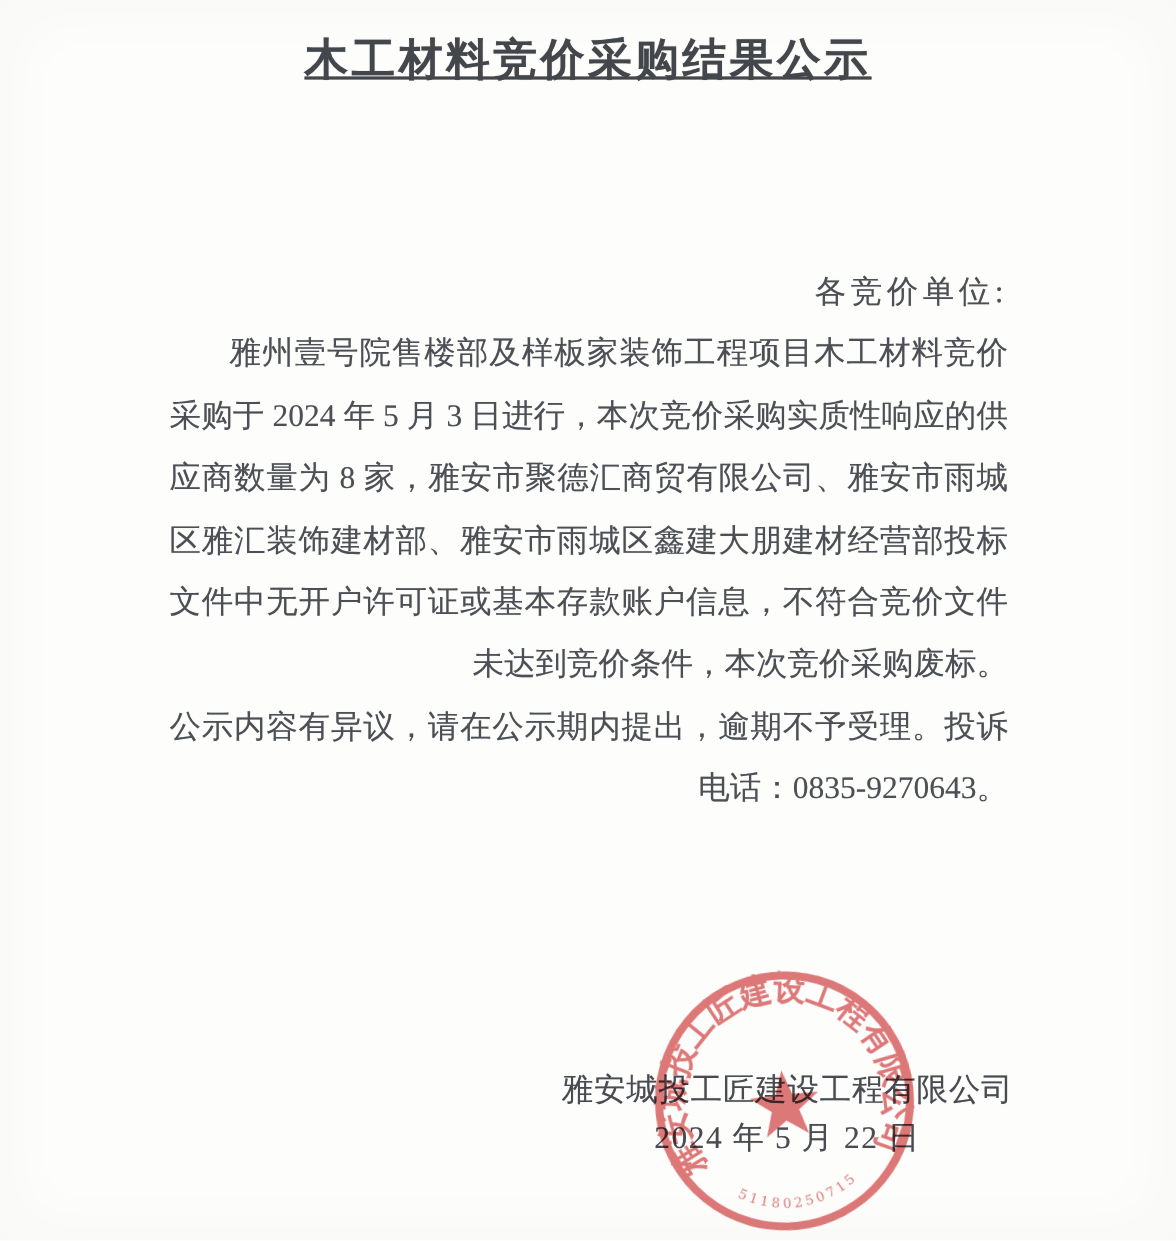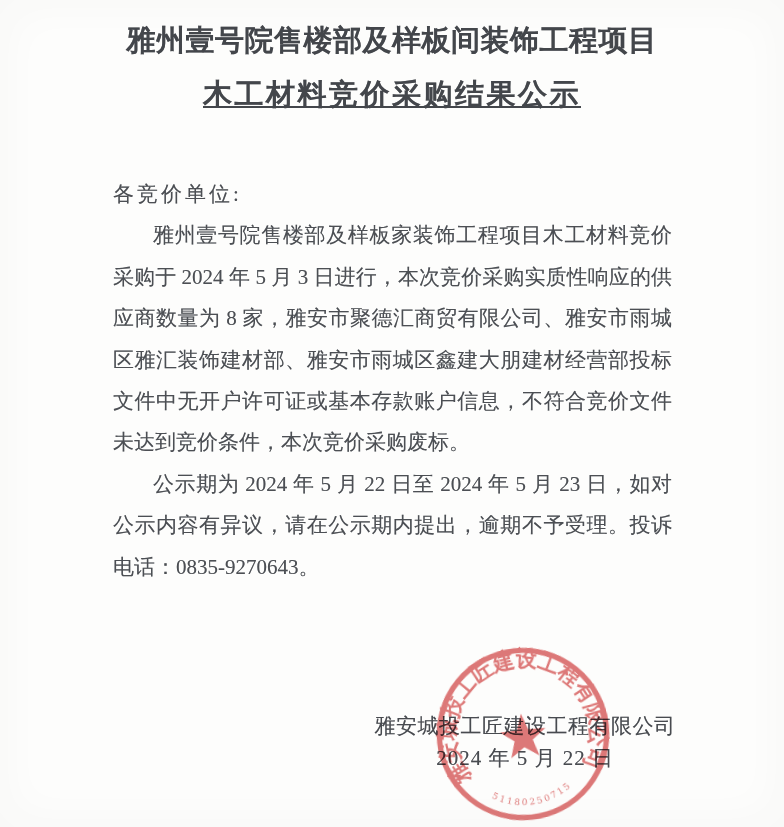--- a/index.html
+++ b/index.html
@@ -15,21 +15,21 @@
   .title-block{
     position:absolute;left:0;top:13px;width:784px;
     text-align:center;font-weight:bold;color:#43464b;
   }
   .title-line{line-height:54px;font-size:29px;letter-spacing:0.5px;
     text-shadow:0 0 0.6px rgba(67,70,75,0.55);}
   .title-line.second{letter-spacing:2.5px;text-decoration:underline;}
   
   .body-text{
     position:absolute;left:113px;top:174px;width:559px;
-    font-size:21px;color:#4c4f54;
+    font-size:21px;color:#4c4f54;text-align:right;
   }
   .bl{
     box-sizing:border-box;
     height:41.4px;line-height:41.4px;
     overflow:hidden;white-space:nowrap;
     text-shadow:0 0 0.5px rgba(76,79,84,0.4);
   }
   .ind{padding-left:40px;}
   .just{text-align-last:justify;}
   .sal{letter-spacing:3px;}
@@ -51,33 +51,31 @@
     transform:rotate(-6deg);
     pointer-events:none;
   }
 </style>
 </head>
 <body>
 
 <div class="page">
 
   <div class="title-block">
-    <div class="title-line">雅州壹号院售楼部及样板间装饰工程项目</div>
     <div class="title-line second">木工材料竞价采购结果公示</div>
   </div>
 
   <div class="body-text">
     <div class="bl sal">各竞价单位:</div>
     <div class="bl ind just">雅州壹号院售楼部及样板家装饰工程项目木工材料竞价</div>
     <div class="bl just">采购于 2024 年 5 月 3 日进行，本次竞价采购实质性响应的供</div>
     <div class="bl just">应商数量为 8 家，雅安市聚德汇商贸有限公司、雅安市雨城</div>
     <div class="bl just">区雅汇装饰建材部、雅安市雨城区鑫建大朋建材经营部投标</div>
     <div class="bl just">文件中无开户许可证或基本存款账户信息，不符合竞价文件</div>
     <div class="bl">未达到竞价条件，本次竞价采购废标。</div>
-    <div class="bl ind just">公示期为 2024 年 5 月 22 日至 2024 年 5 月 23 日，如对</div>
     <div class="bl just">公示内容有异议，请在公示期内提出，逾期不予受理。投诉</div>
     <div class="bl">电话：0835-9270643。</div>
   </div>
 
   <div class="signature">
     <div class="sig-company">雅安城投工匠建设工程有限公司</div>
     <div class="sig-date">2024 年 5 月 22 日</div>
   </div>
 
   <svg class="seal" viewBox="0 0 200 200" xmlns="http://www.w3.org/2000/svg">

